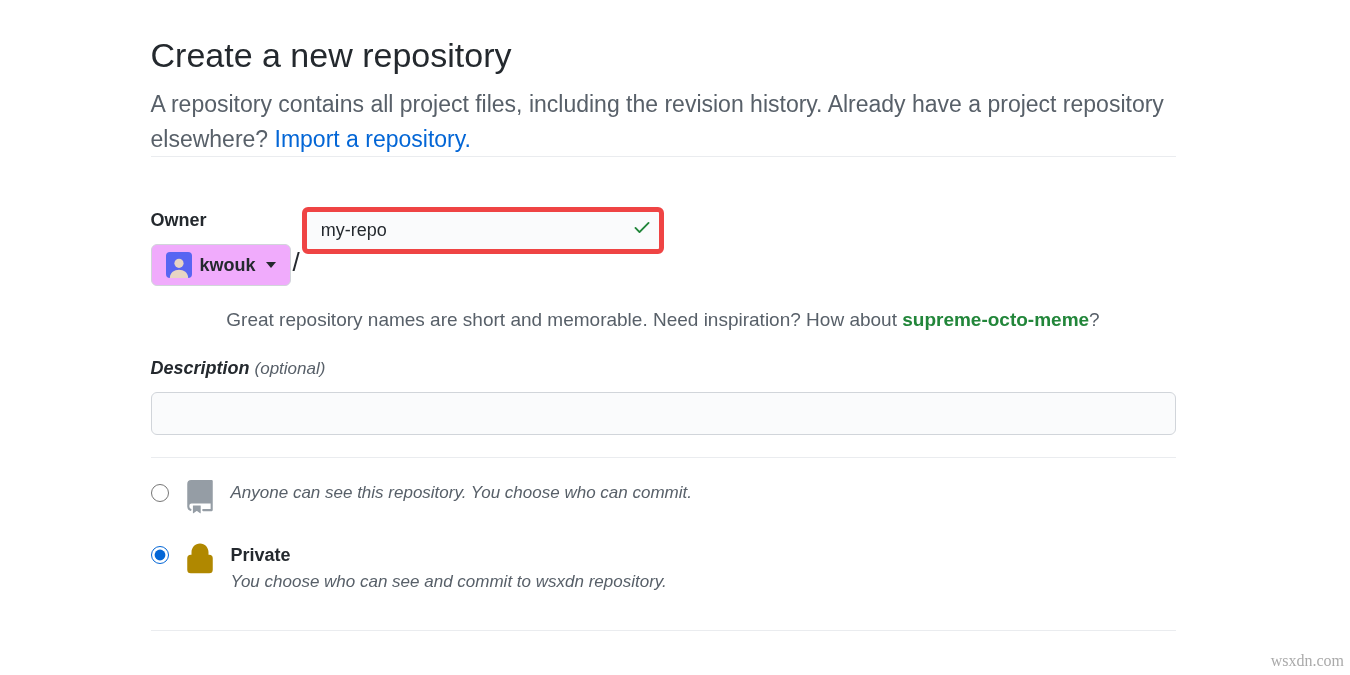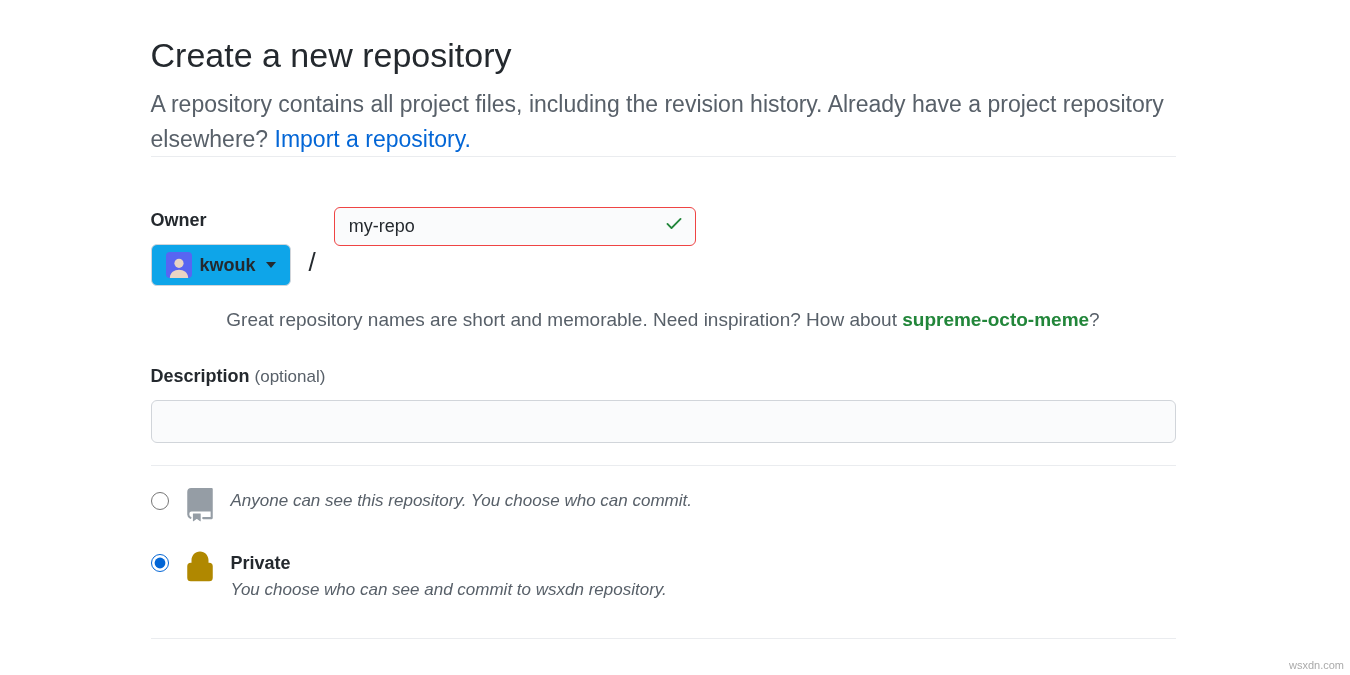--- a/index.html
+++ b/index.html
@@ -31,34 +31,34 @@
   hr.sep {
     border: none;
     border-top: 1px solid #eaecef;
     margin: 0 0 50px 0;
   }
   hr.sep2 {
     border: none;
     border-top: 1px solid #eaecef;
     margin: 22px 0 16px 0;
   }
-  .row { display: flex; align-items: flex-start; gap: 18px; }
+  .row { display: flex; align-items: flex-start; gap: 2px; }
   .field-group { display: flex; flex-direction: column; }
   .label {
     font-size: 18px;
     font-weight: 600;
     color: #24292e;
     margin-bottom: 10px;
   }
   .req { color: #cb2431; }
   .owner-btn {
     display: inline-flex;
     align-items: center;
     gap: 8px;
-    background: #0ea5e9;
+    background: #f0abfc;
     border: 1px solid #d1d5da;
     border-radius: 6px;
     padding: 7px 14px;
     font-size: 18px;
     font-weight: 600;
     color: #24292e;
     cursor: pointer;
   }
   .owner-btn .avatar {
     width: 26px; height: 26px;
@@ -84,21 +84,21 @@
     font-weight: 400;
   }
   .repo-input-wrap {
     position: relative;
     width: 362px;
   }
   .repo-input {
     width: 100%;
     font-size: 18px;
     padding: 8px 40px 8px 14px;
-    border: 1px solid #ef4444;
+    border: 5px solid #ef4444;
     border-radius: 6px;
     background: #fafbfc;
     color: #24292e;
   }
   .check-icon {
     position: absolute;
     right: 12px;
     top: 50%;
     transform: translateY(-50%);
     color: #22863a;
@@ -110,22 +110,23 @@
     text-align: center;
   }
   .hint .suggest {
     color: #22863a;
     font-weight: 600;
   }
   .desc-label {
     font-size: 18px;
     font-weight: 600;
     color: #24292e;
-    margin-top: 28px;
+    margin-top: 20px;
     margin-bottom: 10px;
+    font-style: italic;
   }
   .desc-label .opt {
     font-weight: 400;
     color: #586069;
     font-size: 17px;
   }
   .desc-input {
     width: 100%;
     font-size: 18px;
     padding: 10px 14px;
@@ -159,23 +160,23 @@
   }
   .vis-desc {
     font-size: 17px;
     color: #586069;
     font-style: italic;
   }
   .watermark {
     position: fixed;
     right: 6px;
     bottom: 2px;
-    font-size: 11px;
+    font-size: 16px;
     color: #aaa;
-    font-family: Liberation Sans, sans-serif;
+    font-family: Liberation Serif, serif;
   }
 </style>
 </head>
 <body>
 
 <div class="container">
 
   <h1 class="page-title">Create a new repository</h1>
   <p class="subtitle">
     <span>A repository contains all project files, including the revision history. Already have a project repository elsewhere? </span><a href="#">Import a repository.</a>

